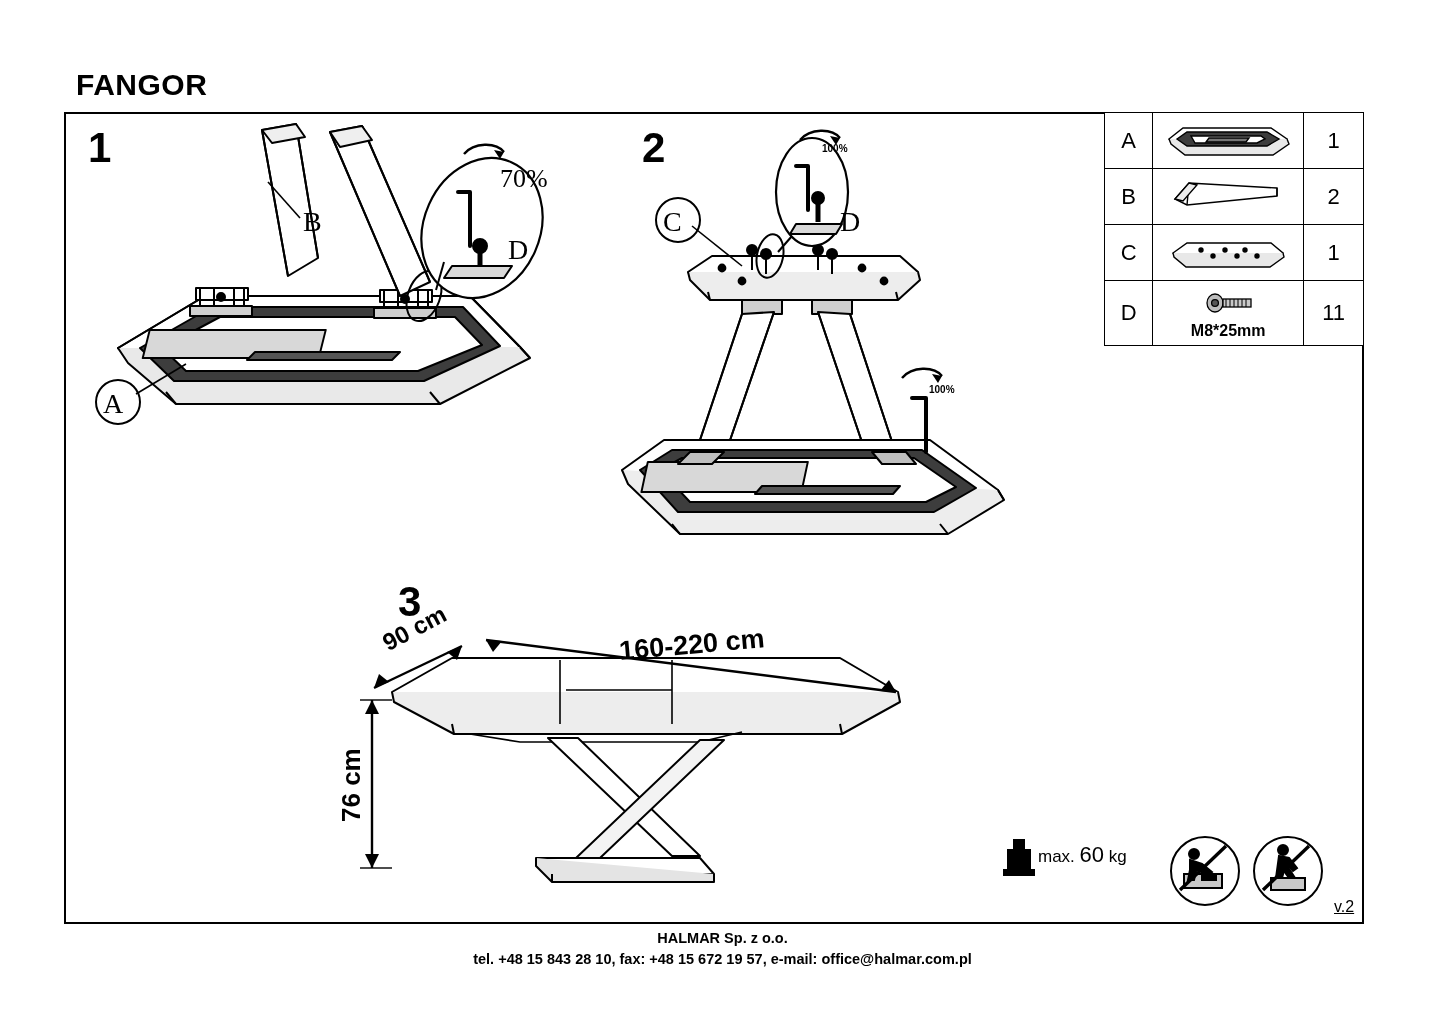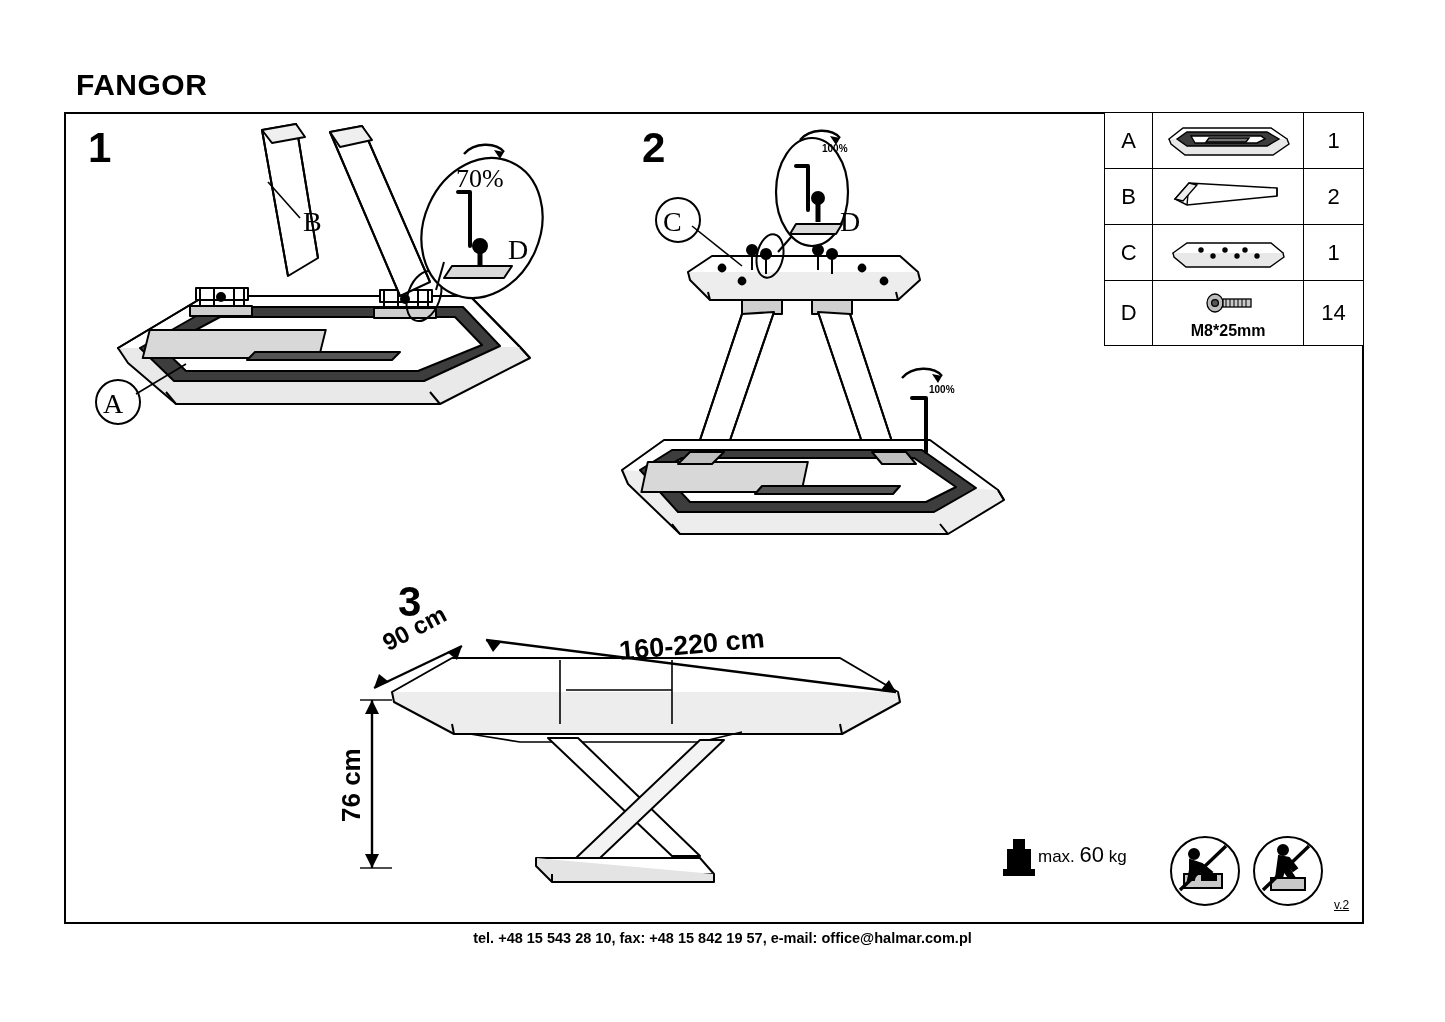--- a/index.html
+++ b/index.html
@@ -81,21 +81,21 @@
   
   .lbl {
     position: absolute;
     font-size: 26px;
     font-family: "Liberation Serif", serif;
   }
   .lbl.small { font-size: 10px; font-weight: bold; font-family: "Liberation Sans", sans-serif; }
   #label-B-step1 { left: 303px; top: 206px; font-size: 28px; }
   #label-D-step1 { left: 508px; top: 234px; font-size: 28px; }
   #label-A-step1 { left: 103px; top: 388px; font-size: 28px; }
-  #rot-70 { left: 456px; top: 164px; }
+  #rot-70 { left: 500px; top: 164px; }
   #label-C-step2 { left: 663px; top: 206px; font-size: 28px; }
   #label-D-step2 { left: 840px; top: 206px; font-size: 28px; }
   #rot-100-top { left: 822px; top: 143px; }
   #rot-100-bottom { left: 929px; top: 384px; }
   
   #dim-length {
     position: absolute;
     left: 618px; top: 636px;
     font-size: 27px; font-weight: bold;
     transform: rotate(-5deg);
@@ -132,21 +132,21 @@
     border: 2.5px solid #000;
     background: #fff;
     overflow: hidden;
   }
   #warn-icon-1 { left: 1170px; top: 836px; }
   #warn-icon-2 { left: 1253px; top: 836px; }
   
   #version-label {
     position: absolute;
     left: 1334px; top: 898px;
-    font-size: 12px;
+    font-size: 16px;
     text-decoration: underline;
   }
   
   #footer {
     position: absolute;
     left: 0; top: 928px;
     width: 1445px;
     text-align: center;
     font-size: 14.5px;
     font-weight: bold;
@@ -393,21 +393,21 @@
           <svg width="150" height="34" viewBox="0 0 150 34">
             <g stroke="#000" stroke-width="1.3">
               <ellipse cx="62" cy="16" rx="8" ry="9" fill="#bdbdbd"></ellipse>
               <circle cx="62" cy="16" r="3.4" fill="#555"></circle>
               <rect x="70" y="12" width="28" height="8" fill="#c9c9c9"></rect>
               <path d="M73 12 L73 20 M77 12 L77 20 M81 12 L81 20 M85 12 L85 20 M89 12 L89 20 M93 12 L93 20" stroke-width="1"></path>
             </g>
           </svg>
           <span class="screw-label">M8*25mm</span>
         </td>
-        <td class="qty">14</td>
+        <td class="qty">11</td>
       </tr>
     </tbody>
   </table>
 
   <svg class="layer" viewBox="0 0 1445 1022">
     <g stroke="#000" stroke-width="2">
       <rect x="1008" y="850" width="22" height="22" fill="#000"></rect>
       <rect x="1014" y="840" width="10" height="10" fill="#000"></rect>
       <rect x="1004" y="870" width="30" height="5" fill="#000"></rect>
     </g>
@@ -438,16 +438,17 @@
         <path d="M24 18 L34 20 L42 30 L38 33 L31 25 L27 40 L21 40 Z"></path>
         <path d="M31 26 L40 40 L34 40 L27 30 Z"></path>
         <path d="M8 52 L54 8" stroke="#000" stroke-width="3.4" fill="none"></path>
       </g>
     </svg>
   </div>
 
   <div id="version-label">v.2</div>
 
   <div id="footer">
-    <div>tel. +48 15 543 28 10, fax: +48 15 842 19 57, e-mail: office@halmar.com.pl</div>
+    <div>HALMAR Sp. z o.o.</div>
+    <div>tel. +48 15 843 28 10, fax: +48 15 672 19 57, e-mail: office@halmar.com.pl</div>
   </div>
 
 </div>
 
 </body></html>

